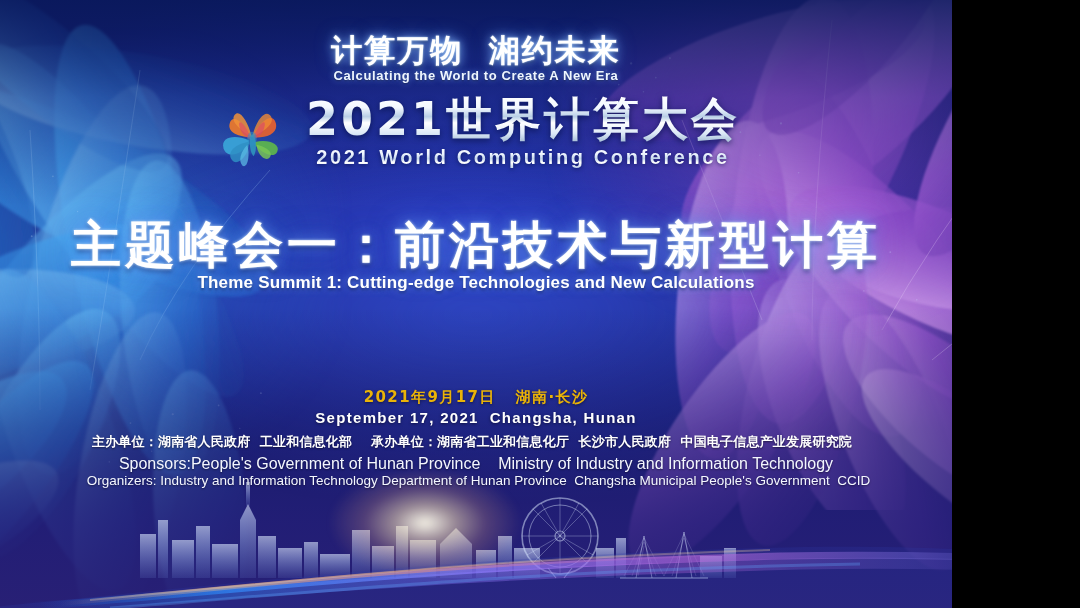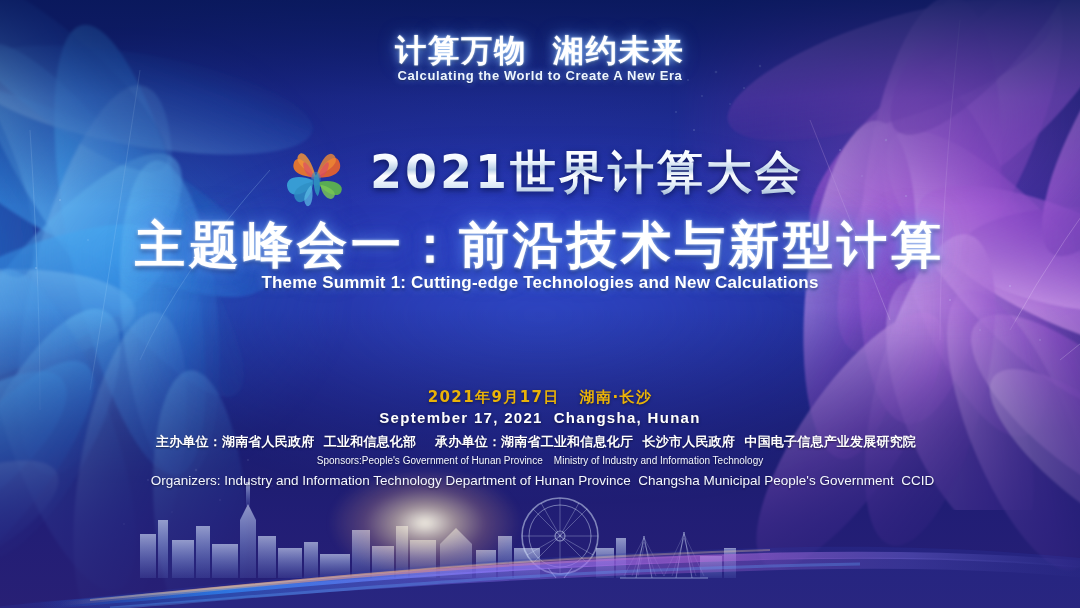--- a/index.html
+++ b/index.html
@@ -2,21 +2,21 @@
 <html><head>
 <meta charset="utf-8">
 <style>
   html, body {
     margin: 0;
     padding: 0;
     background: #000;
   }
   #poster {
     position: relative;
-    width: 1080px;
+    width: 952px;
     height: 608px;
     overflow: hidden;
     font-family: "Liberation Sans", "DejaVu Sans", sans-serif;
     background: #1c2a8f;
   }
 
   
   .bg-base {
     position: absolute;
     inset: 0;
@@ -132,21 +132,20 @@
   }
 
   
   .conf-row {
     position: absolute;
     top: 92px; left: 0; right: 0;
     display: flex;
     align-items: center;
     justify-content: center;
     gap: 14px;
-    margin-top: 40px;
   }
   .logo-mark {
     width: 80px; height: 76px;
     flex: 0 0 auto;
     margin-top: 4px;
   }
   .conf-titles { display: flex; flex-direction: column; align-items: center; }
   .conf-zh {
     font-size: 46px;
     font-weight: 700;
@@ -235,21 +234,21 @@
     letter-spacing: 0.2px;
     color: #ffffff;
     font-family: "DejaVu Sans", "Liberation Sans", sans-serif;
     text-shadow: 0 1px 2px rgba(0,0,0,0.5);
     white-space: pre;
   }
   .spon-en {
     position: absolute;
     top: 455px; left: 0; right: 0;
     text-align: center;
-    font-size: 10px;
+    font-size: 16px;
     font-weight: 400;
     color: #f4f7ff;
     text-shadow: 0 1px 2px rgba(0,0,0,0.45);
     white-space: pre;
   }
   .orgs-en {
     position: absolute;
     top: 473px; left: 5px; right: 0;
     text-align: center;
     font-size: 13.5px;
@@ -537,20 +536,21 @@
 
         <path d="M54 58 C 70 54, 86 60, 82 70 C 78 80, 62 72, 54 62 Z" fill="#5fb94a" opacity="0.9"></path>
         <path d="M56 62 C 68 64, 78 72, 72 78 C 66 84, 56 72, 56 62 Z" fill="#7ac756" opacity="0.82"></path>
 
         <path d="M48 50 C 46 60, 48 72, 52 76 C 56 70, 56 58, 52 48 Z" fill="#2e9ec0" opacity="0.8"></path>
         <ellipse cx="50" cy="54" rx="6" ry="9" fill="#2f8fc4" opacity="0.55"></ellipse>
       </g>
     </svg>
     <div class="conf-titles">
       <div class="conf-zh">2021世界计算大会</div>
+      <div class="conf-en">2021 World Computing Conference</div>
     </div>
   </div>
 
   <div class="theme-zh">主题峰会一：前沿技术与新型计算</div>
   <div class="theme-en">Theme Summit 1: Cutting-edge Technologies and New Calculations</div>
 
   <div class="date-zh">2021年9月17日   湖南·长沙</div>
   <div class="date-en">September 17, 2021  Changsha, Hunan</div>
   <div class="org-zh">主办单位：湖南省人民政府  工业和信息化部    承办单位：湖南省工业和信息化厅  长沙市人民政府  中国电子信息产业发展研究院</div>
   <div class="spon-en">Sponsors:People's Government of Hunan Province    Ministry of Industry and Information Technology</div>

